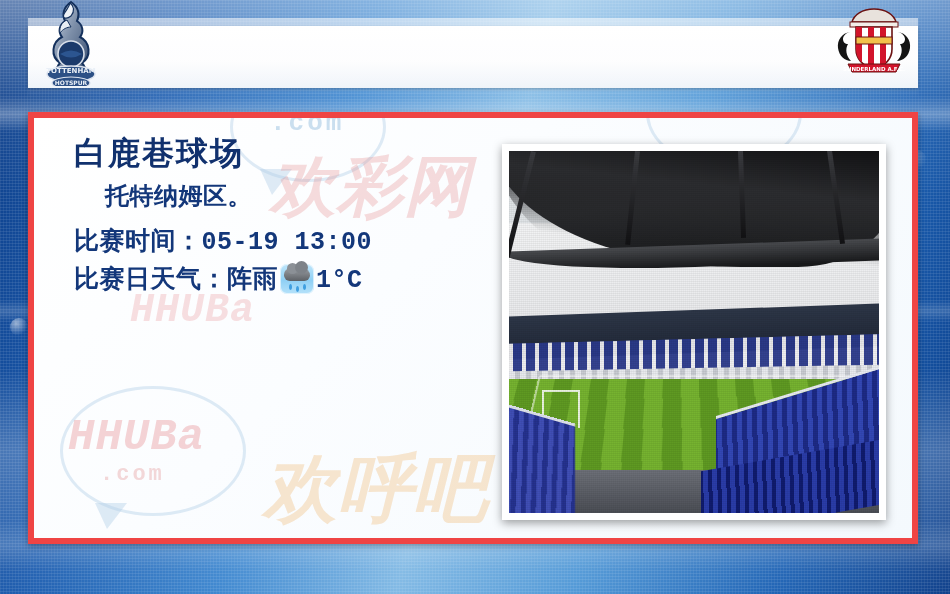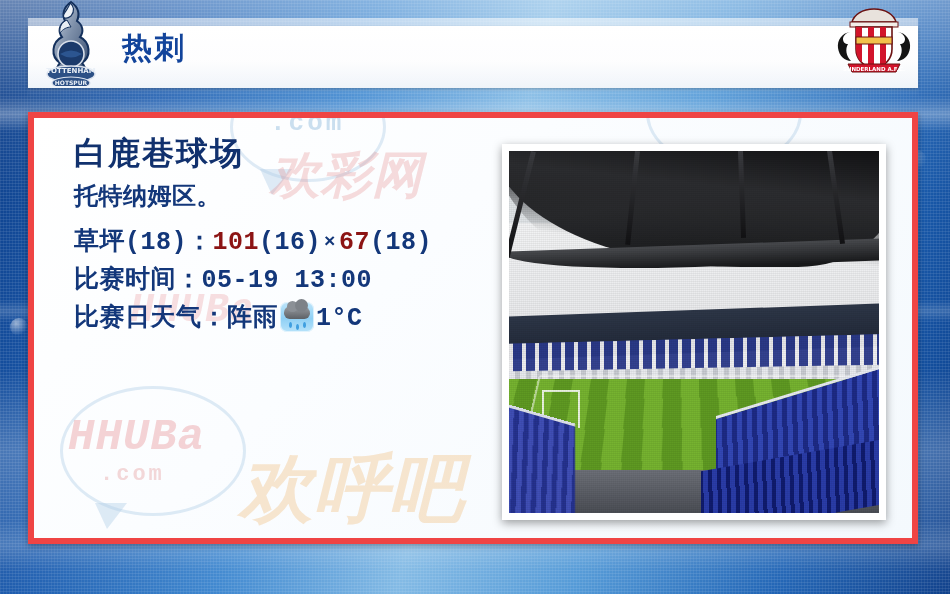--- a/index.html
+++ b/index.html
@@ -177,21 +177,20 @@
         <circle cx="37" cy="56" r="13" fill="#1b3a6b" stroke="#d7dee9" stroke-width="1.6"></circle>
         <path d="M26 56 q11 -7 22 0 q-11 7 -22 0" fill="#2f5b96" opacity=".85"></path>
         <path d="M37 18 c4 -5 3 -10 -1 -13 c-1 5 -4 7 -6 11 c-2 4 2 6 7 2 Z" fill="#eef2f7" stroke="#14305c" stroke-width="1.2"></path>
         <path d="M33 22 c-5 2 -8 7 -7 13 c3 -4 7 -6 11 -6 Z" fill="#e7edf4" stroke="#14305c" stroke-width="1"></path>
         <ellipse cx="37" cy="76" rx="24" ry="8" fill="#2d5085" stroke="#dbe2ed" stroke-width="1.4"></ellipse>
         <text x="37" y="75" font-size="7" fill="#eaf0f7" text-anchor="middle" font-family="DejaVu Sans, sans-serif" font-weight="bold">TOTTENHAM</text>
         <ellipse cx="37" cy="85" rx="19" ry="6" fill="#2d5085" stroke="#dbe2ed" stroke-width="1.2"></ellipse>
         <text x="37" y="87" font-size="6" fill="#eaf0f7" text-anchor="middle" font-family="DejaVu Sans, sans-serif" font-weight="bold">HOTSPUR</text>
       </svg>
     </div>
-    <div class="team-name">热刺</div>
   </div>
 
   <div class="team team-away">
     <div class="crest crest-away">
       <svg viewBox="0 0 84 74" width="84" height="74" aria-hidden="true">
         <path d="M42 3 C54 3 62 9 64 16 L20 16 C22 9 30 3 42 3 Z" fill="#e8e2dc" stroke="#6b1212" stroke-width="1.5"></path>
         <rect x="18" y="16" width="48" height="5" fill="#f3eee9" stroke="#6b1212" stroke-width="1"></rect>
         <path d="M24 21 h36 v22 q0 14 -18 21 q-18 -7 -18 -21 Z" fill="#fff" stroke="#6b1212" stroke-width="1.6"></path>
         <g clip-path="url(#shieldClip)">
           <rect x="24" y="21" width="6" height="43" fill="#d2142b"></rect>
@@ -214,32 +213,29 @@
   <div class="panel">
     <div class="panel-inner">
 
       <div class="wm wm-bubble" style="left:196px;top:-46px;width:150px;height:104px;"></div>
       <div class="wm wm-com" style="left:236px;top:-10px;">.com</div>
       <div class="wm wm-bubble" style="left:612px;top:-60px;width:150px;height:104px;"></div>
       <div class="wm wm-com" style="left:652px;top:-22px;">.com</div>
       <div class="wm wm-bubble" style="left:26px;top:268px;width:180px;height:124px;"></div>
       <div class="wm wm-text wm-hh" style="left:34px;top:294px;">HHUBa</div>
       <div class="wm wm-com" style="left:66px;top:344px;font-size:22px;color:rgba(226,140,140,.34);">.com</div>
-      <div class="wm wm-text wm-cn wm-cn3" style="left:236px;top:24px;font-size:50px;">欢彩网</div>
-      <div class="wm wm-text wm-cn wm-cn2" style="left:205px;top:322px;font-size:74px;">欢呼吧</div>
+      <div class="wm wm-text wm-cn wm-cn3" style="left:236px;top:24px;font-size:66px;">欢彩网</div>
+      <div class="wm wm-text wm-cn wm-cn2" style="left:229px;top:322px;font-size:74px;">欢呼吧</div>
       <div class="wm wm-text wm-hh" style="left:96px;top:170px;font-size:40px;opacity:.75;">HHUBa</div>
 
       <div class="info">
         <div class="stadium-title">白鹿巷球场</div>
-        <div class="desc" style="margin-bottom:10px;">托特纳姆区。</div>
-
-
-        <div class="row">
-          <span>草坪(18)：</span><span class="val-red">101</span><span class="val-navy">(16)</span><span class="times">×</span><span class="val-red">67</span><span class="val-navy">(18)</span>
-        </div>
+        <div class="desc" style="margin-bottom:10px;margin-left:31px;">托特纳姆区。</div>
+
+
 
         <div class="row">
           <span>比赛时间：</span><span>05-19 13:00</span>
         </div>
 
         <div class="row">
           <span>比赛日天气：</span><span>阵雨</span><span class="wicon"><span class="wcloud"></span><span class="wdrop d1"></span><span class="wdrop d2"></span><span class="wdrop d3"></span></span><span>1°C</span>
         </div>
       </div>
 

